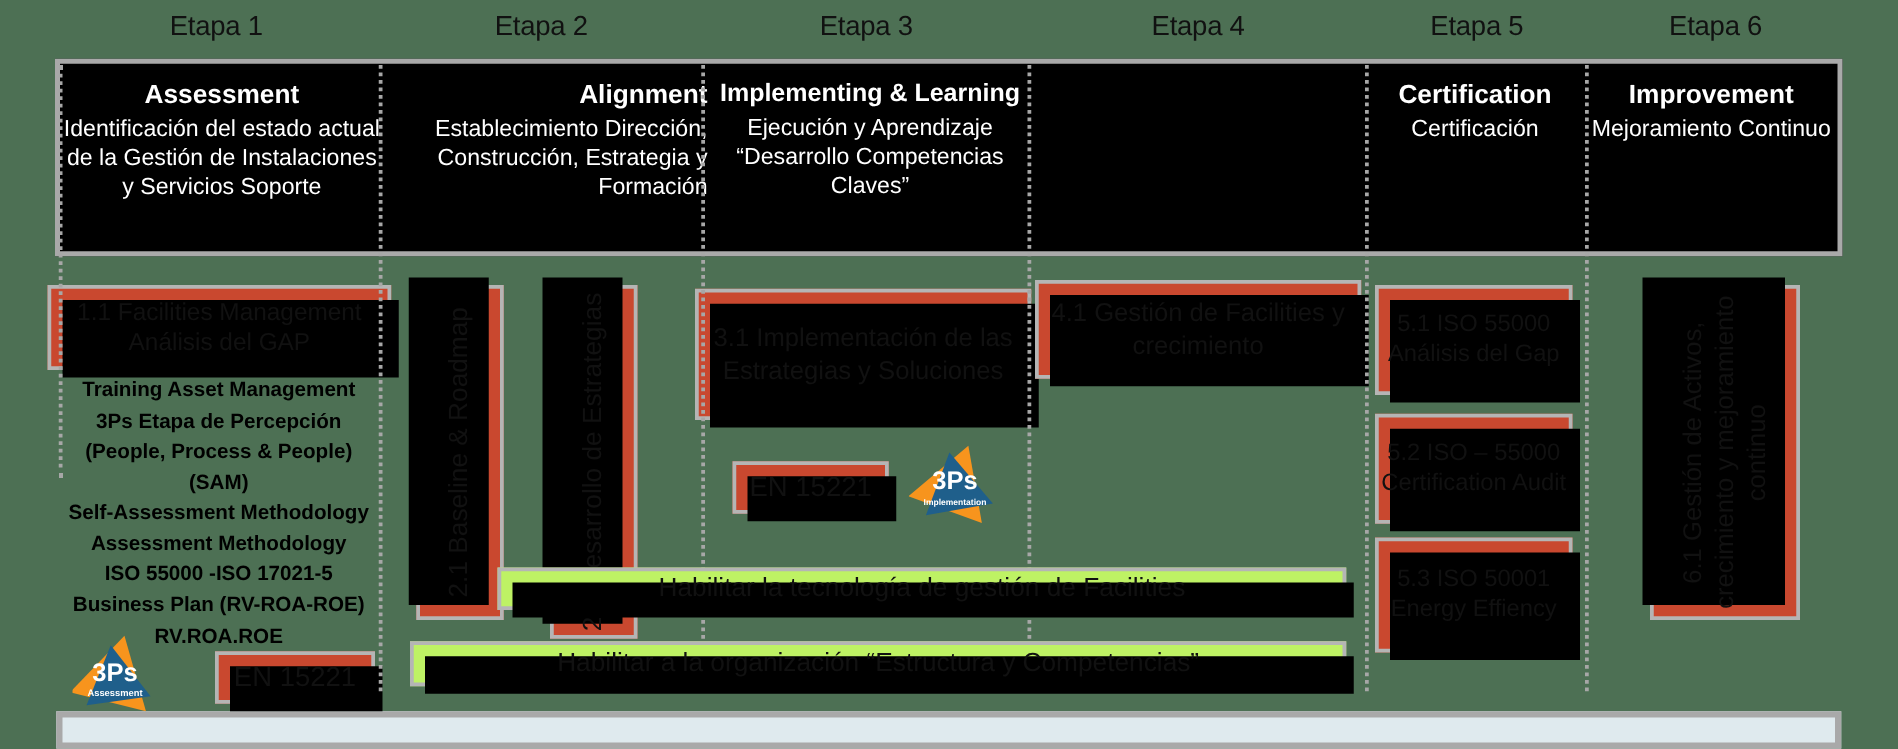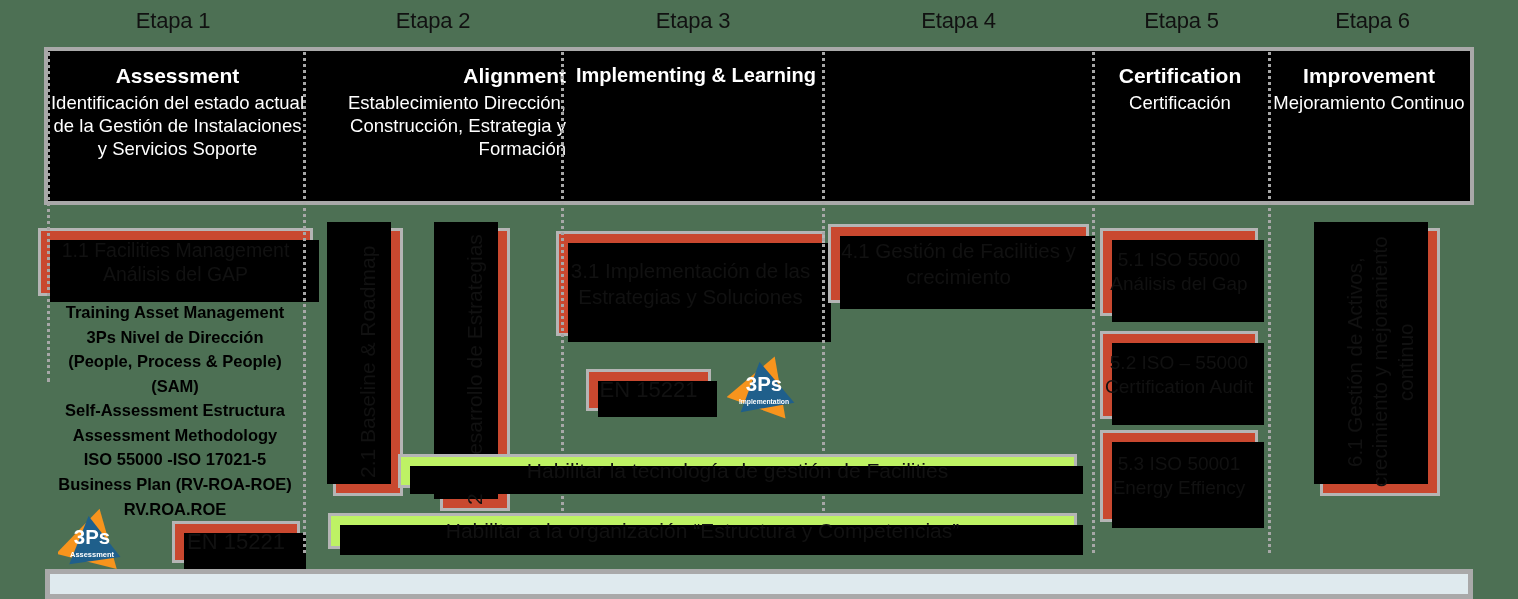--- a/index.html
+++ b/index.html
@@ -149,20 +149,21 @@
     <div class="hdr-cell" style="left:0px; width:259px;">
       <div class="hdr-title">Assessment</div>
       <div class="hdr-sub">Identificación del estado actual de la Gestión de Instalaciones y Servicios Soporte</div>
     </div>
     <div class="hdr-cell" style="left:259px; width:259px;text-align:right;">
       <div class="hdr-title">Alignment</div>
       <div class="hdr-sub">Establecimiento Dirección, Construcción, Estrategia y Formación</div>
     </div>
     <div class="hdr-cell" style="left:518px; width:260px;">
       <div class="hdr-title" style="font-size:20px;">Implementing &amp; Learning</div>
+      <div class="hdr-sub">Ejecución y Aprendizaje “Desarrollo Competencias Claves”</div>
     </div>
     <div class="hdr-cell" style="left:1044px; width:176px;">
       <div class="hdr-title">Certification</div>
       <div class="hdr-sub">Certificación</div>
     </div>
     <div class="hdr-cell" style="left:1220px; width:202px;">
       <div class="hdr-title">Improvement</div>
       <div class="hdr-sub">Mejoramiento Continuo</div>
     </div>
   </div>
@@ -171,24 +172,24 @@
   <div class="col-sep" style="left:561px; height:501px;"></div>
   <div class="col-sep" style="left:822px; height:501px;"></div>
   <div class="col-sep" style="left:1092px; height:501px;"></div>
   <div class="col-sep" style="left:1268px; height:501px;"></div>
   <div class="col-sep" style="left:47px; height:330px;"></div>
 
   <div class="card sh inner-gray" style="left:38px; top:228px; width:275px; height:68px; font-size:19.5px;">1.1 Facilities Management Análisis del GAP</div>
 
   <div class="col1-list">
     <div>Training Asset Management</div>
-    <div>3Ps Nivel de Dirección</div>
+    <div>3Ps Etapa de Percepción</div>
     <div>(People, Process &amp; People)</div>
     <div>(SAM)</div>
-    <div>Self-Assessment Estructura</div>
+    <div>Self-Assessment Methodology</div>
     <div>Assessment Methodology</div>
     <div>ISO 55000 -ISO 17021-5</div>
     <div>Business Plan (RV-ROA-ROE)</div>
     <div>RV.ROA.ROE</div>
   </div>
 
   <div class="logo3ps" style="left:58px; top:505px; width:68px; height:68px;">
     <svg viewBox="0 0 100 100" width="68" height="68">
       <polygon points="50,4 96,84 4,84" fill="#f7941d" transform="rotate(14 50 50)"></polygon>
       <polygon points="50,16 88,82 12,82" fill="#1f5f8b" transform="rotate(-8 50 52)"></polygon>

